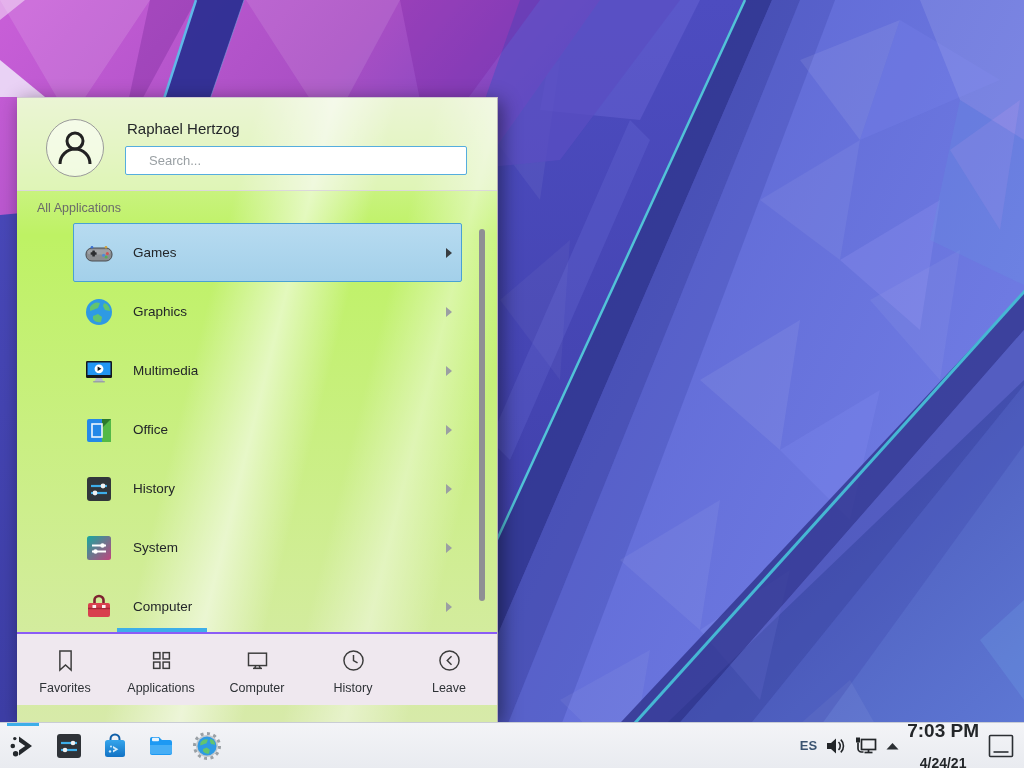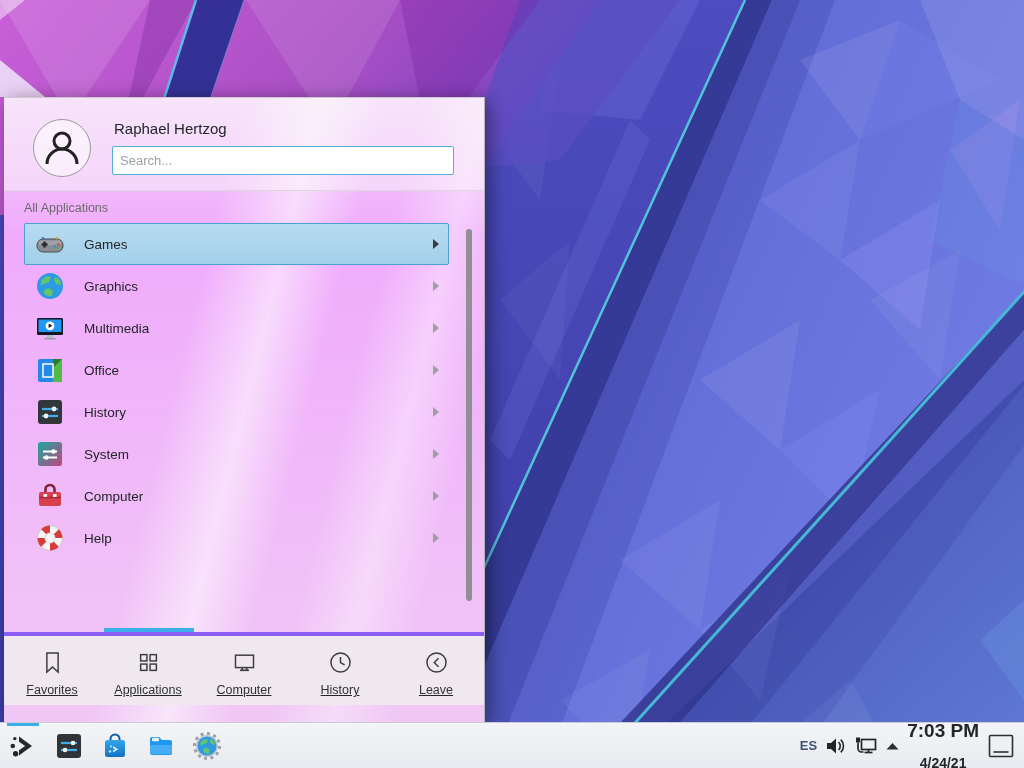--- a/index.html
+++ b/index.html
@@ -7,22 +7,22 @@
   body {
     width:1024px; height:768px; position:relative; overflow:hidden;
     font-family:"Liberation Sans", sans-serif; color:#232629;
     background:#4547b2;
   }
   
   #wallpaper { position:absolute; inset:0; }
 
   
   .menu {
-    position:absolute; left:4px; top:97px; width:481px; height:625px;
-    background:#f0abfc;
+    position:absolute; left:17px; top:97px; width:481px; height:625px;
+    background:#bef264;
     border-top:1px solid #cfc9cf; border-right:1px solid #b7b1b9;
     box-shadow:4px 4px 18px rgba(0,0,0,.45);
   }
   .menu-streaks{
     position:absolute; inset:0; pointer-events:none;
     background:
       linear-gradient(104deg, rgba(255,255,255,0) 38%, rgba(255,255,255,.55) 50%, rgba(255,255,255,0) 60%, rgba(255,255,255,0) 66%, rgba(255,255,255,.4) 76%, rgba(255,255,255,0) 86%),
       linear-gradient(180deg, rgba(248,244,248,.55) 0%, rgba(248,244,248,0) 22%, rgba(242,228,240,.35) 75%, rgba(240,226,238,.5) 100%);
   }
   .menu-header{
@@ -30,29 +30,29 @@
     background:rgba(250,248,250,.45); border-bottom:1px solid #dbd7db;
   }
   .avatar{
     position:absolute; left:29px; top:21px; width:58px; height:58px; border-radius:50%;
     border:1px solid #9a9a9a; background:rgba(255,255,255,.55);
   }
   .user-name{ position:absolute; left:110px; top:22px; font-size:15px; color:#232629; }
   .search{
     position:absolute; left:108px; top:48px; width:342px; height:29px;
     border:1px solid #55adde; border-radius:2px; background:#fff;
-    font-family:"Liberation Sans",sans-serif; font-size:13px; color:#232629; padding:0 7px; outline:none;
+    font-family:"Liberation Sans",sans-serif; font-size:13px; color:#232629; padding:0 23px; outline:none;
   }
   .search::placeholder{ color:#9aa0a4; }
   .section-label{ position:absolute; left:20px; top:103px; font-size:12.5px; color:#6a6a6a;text-align:center; }
 
   .app-list{ position:absolute; left:20px; top:125px; width:425px; }
   .app-row{
-    height:42px; display:flex; align-items:center; position:relative;
-    border:1px solid transparent; border-radius:2px; cursor:default;
+    height:59px; display:flex; align-items:center; position:relative;
+    border:1px solid transparent; border-radius:2px; cursor:default;margin-left:36px;
   }
   .app-row.selected{
     background:linear-gradient(180deg,#b7dbf0,#a3d0ea);
     border:1px solid #49a1d4;
   }
   .cat-icon{ width:32px; height:32px; margin-left:9px; flex:0 0 32px; }
   .app-label{ margin-left:18px; font-size:13.5px; color:#232629; }
   .arrow{
     position:absolute; right:9px; top:50%; margin-top:-5px;
     width:0; height:0; border-top:5px solid transparent; border-bottom:5px solid transparent;
@@ -61,21 +61,21 @@
   .app-row.selected .arrow{ border-left-color:#383c40; }
 
   .scrollbar{
     position:absolute; left:462px; top:131px; width:6px; height:372px;
     border-radius:3px; background:#8f8f94;
   }
 
   .tab-indicator{ position:absolute; left:100px; top:530px; width:90px; height:4px; background:#3daee9; }
   .tabbar{
     position:absolute; left:0; top:534px; width:100%; height:73px;
-    border-top:4px solid #8b5cf6; background:#efe8ef; display:flex;text-decoration:underline;
+    border-top:2px solid #8b5cf6; background:#efe8ef; display:flex;
   }
   .tab{ flex:1 1 0; display:flex; flex-direction:column; align-items:center; padding-top:13px; cursor:default; }
   .tab svg{ width:27px; height:27px; }
   .tab-label{ margin-top:7px; font-size:12.5px; color:#2e3236; }
 
   
   .taskbar{
     position:absolute; left:0; top:722px; width:1024px; height:46px;
     background:linear-gradient(180deg,#f3f4f7,#e9ebf0);
     border-top:1px solid #c9cdd5;

